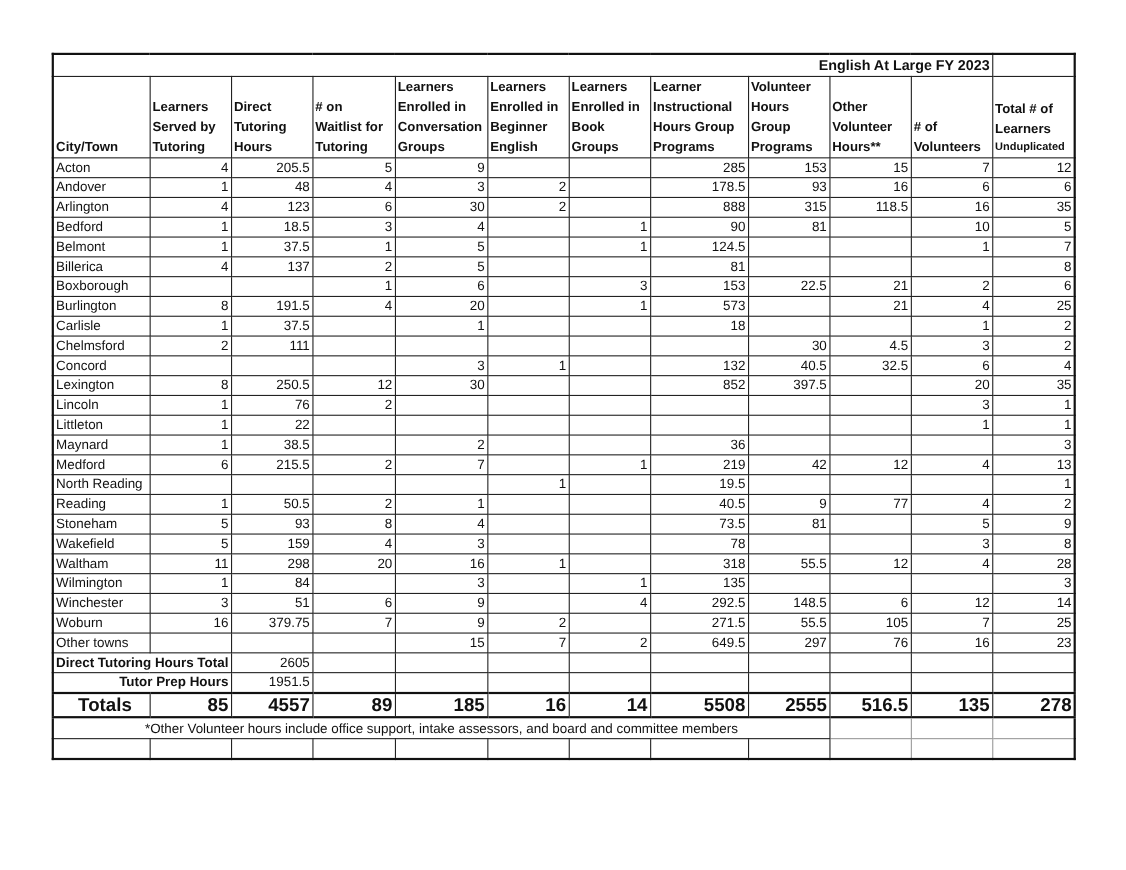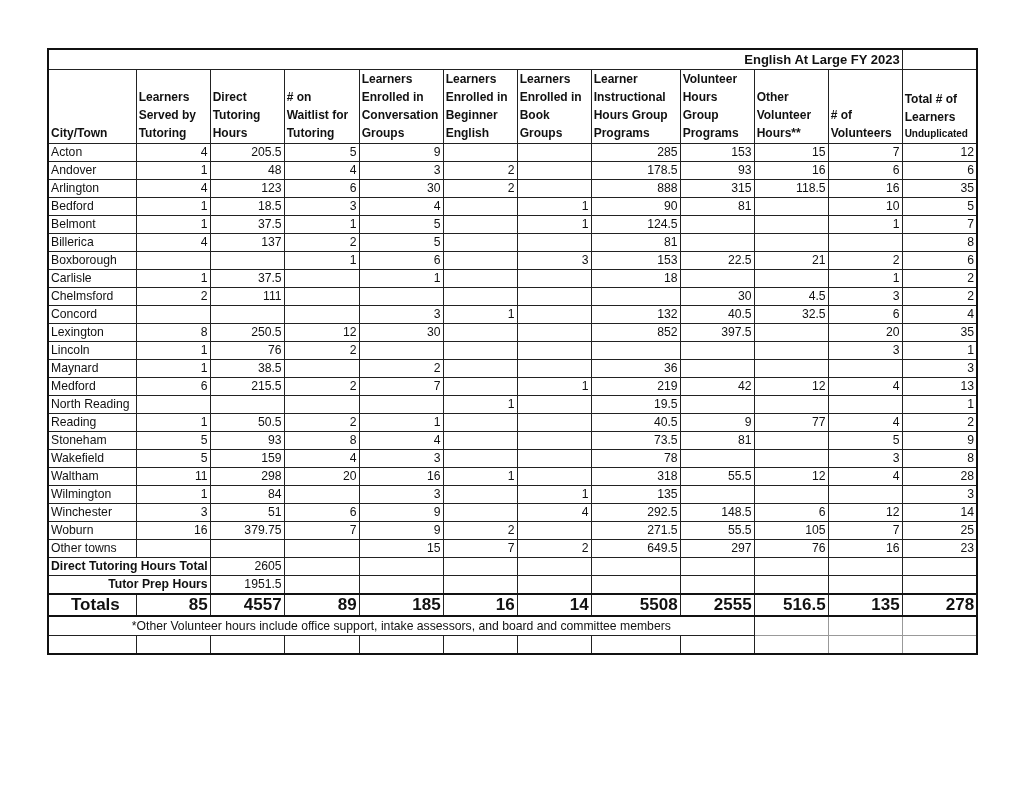--- a/index.html
+++ b/index.html
@@ -163,20 +163,34 @@
         <td class="num">6</td>
         <td class="num"></td>
         <td class="num">3</td>
         <td class="num">153</td>
         <td class="num">22.5</td>
         <td class="num">21</td>
         <td class="num">2</td>
         <td class="num">6</td>
       </tr>
       <tr>
+        <td class="city">Burlington</td>
+        <td class="num">8</td>
+        <td class="num">191.5</td>
+        <td class="num">4</td>
+        <td class="num">20</td>
+        <td class="num"></td>
+        <td class="num">1</td>
+        <td class="num">573</td>
+        <td class="num"></td>
+        <td class="num">21</td>
+        <td class="num">4</td>
+        <td class="num">25</td>
+      </tr>
+      <tr>
         <td class="city">Carlisle</td>
         <td class="num">1</td>
         <td class="num">37.5</td>
         <td class="num"></td>
         <td class="num">1</td>
         <td class="num"></td>
         <td class="num"></td>
         <td class="num">18</td>
         <td class="num"></td>
         <td class="num"></td>
@@ -230,20 +244,34 @@
         <td class="num">1</td>
         <td class="num">76</td>
         <td class="num">2</td>
         <td class="num"></td>
         <td class="num"></td>
         <td class="num"></td>
         <td class="num"></td>
         <td class="num"></td>
         <td class="num"></td>
         <td class="num">3</td>
+        <td class="num">1</td>
+      </tr>
+      <tr>
+        <td class="city">Littleton</td>
+        <td class="num">1</td>
+        <td class="num">22</td>
+        <td class="num"></td>
+        <td class="num"></td>
+        <td class="num"></td>
+        <td class="num"></td>
+        <td class="num"></td>
+        <td class="num"></td>
+        <td class="num"></td>
+        <td class="num">1</td>
         <td class="num">1</td>
       </tr>
       <tr>
         <td class="city">Maynard</td>
         <td class="num">1</td>
         <td class="num">38.5</td>
         <td class="num"></td>
         <td class="num">2</td>
         <td class="num"></td>
         <td class="num"></td>

